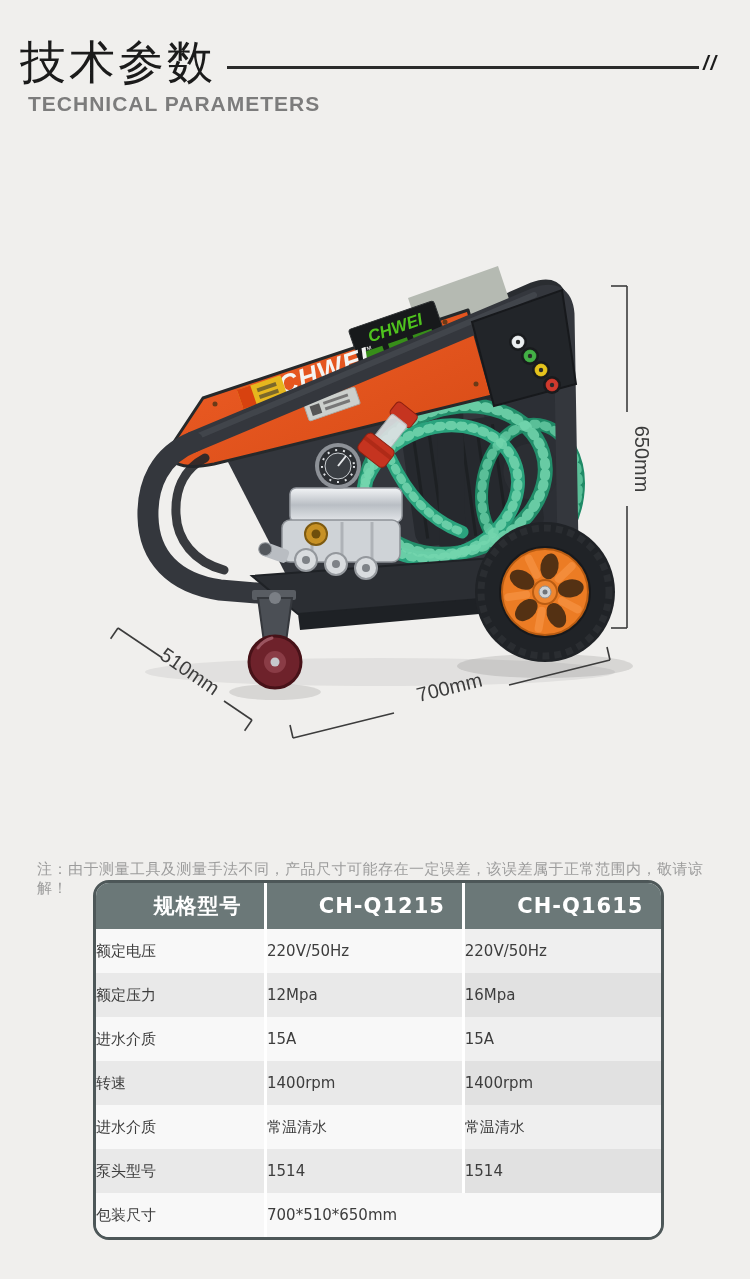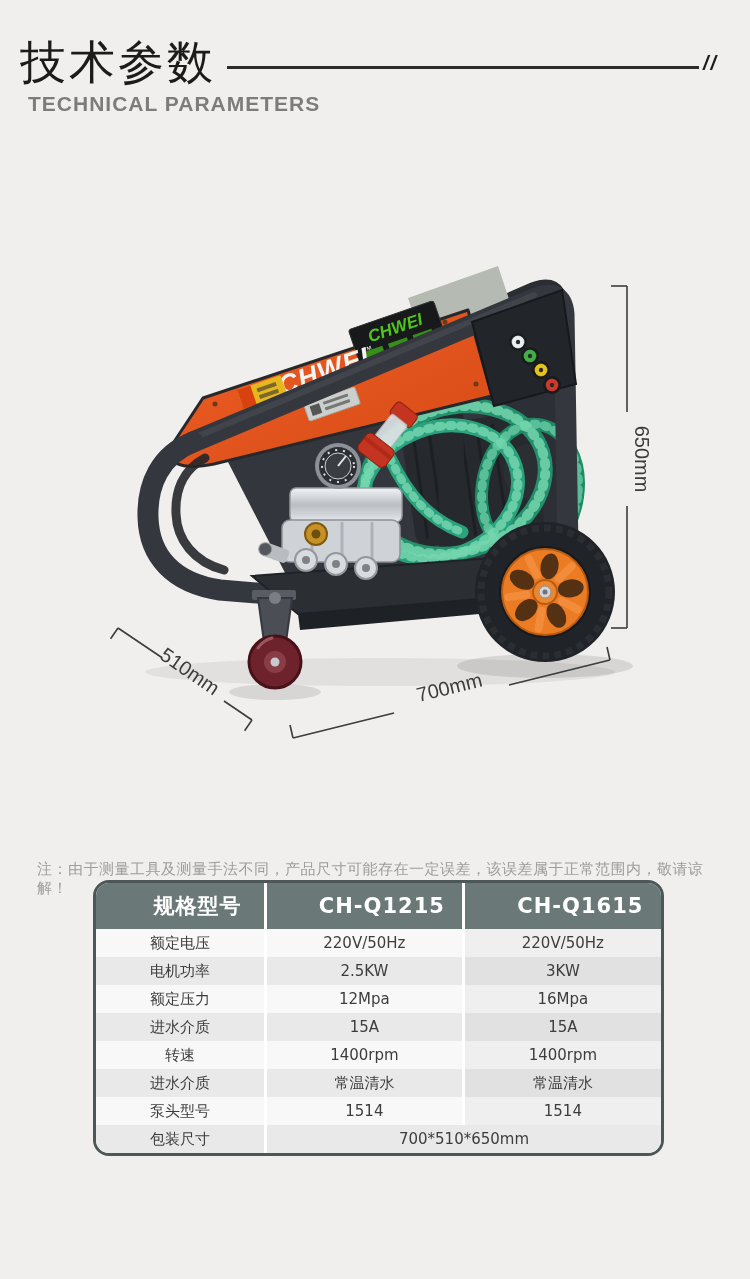--- a/index.html
+++ b/index.html
@@ -40,21 +40,21 @@
   }
   table.spec { width:100%; border-collapse:collapse; table-layout:fixed; }
   table.spec th {
     background:#6b7878; color:#ffffff; font-size:21px; font-weight:bold;
     height:44px; text-align:center; letter-spacing:1px;
     font-family:"DejaVu Sans","Liberation Sans",sans-serif;
     padding-left:36px;
   }
   table.spec th.divider { border-right:3px solid #ffffff; }
   table.spec td {
-    height:28px; font-size:15px; color:#3d3d3d; text-align:center;
+    height:44px; font-size:15px; color:#3d3d3d; 
     padding:0; line-height:28px;
     font-family:"DejaVu Sans","Liberation Sans",sans-serif;
   }
   table.spec tbody tr:nth-child(odd)  { background:#f8f8f8; }
   table.spec tbody tr:nth-child(even) { background:#e9e9e9; }
   table.spec td.divider { border-right:3px solid #ffffff; }
   table.spec td.tint { background-image:linear-gradient(rgba(0,0,0,0.035),rgba(0,0,0,0.035)); }
 </style>
 </head>
 <body>
@@ -318,25 +318,20 @@
           <th>CH-Q1615</th>
         </tr>
       </thead>
       <tbody>
           <tr>
             <td class="divider">额定电压</td>
             <td class="divider">220V/50Hz</td>
             <td class="tint">220V/50Hz</td>
           </tr>
           <tr>
-            <td class="divider">电机功率</td>
-            <td class="divider">2.5KW</td>
-            <td class="tint">3KW</td>
-          </tr>
-          <tr>
             <td class="divider">额定压力</td>
             <td class="divider">12Mpa</td>
             <td class="tint">16Mpa</td>
           </tr>
           <tr>
             <td class="divider">进水介质</td>
             <td class="divider">15A</td>
             <td class="tint">15A</td>
           </tr>
           <tr>

